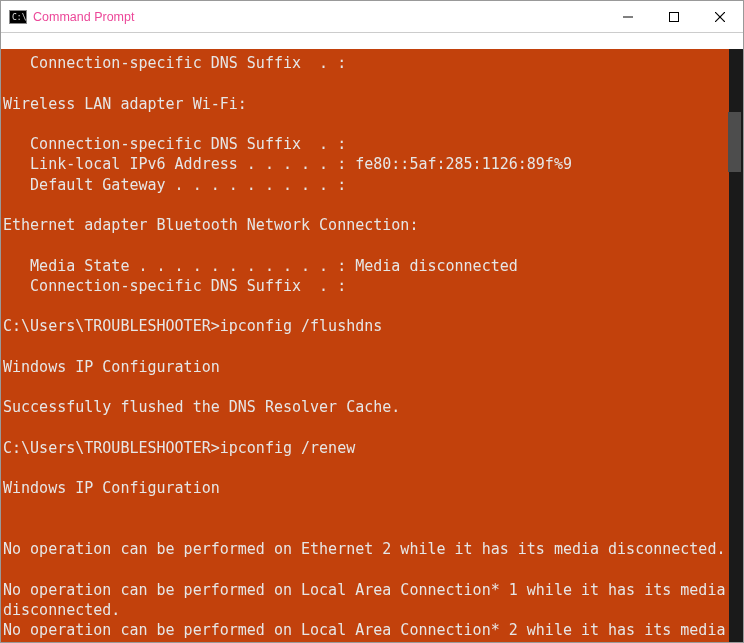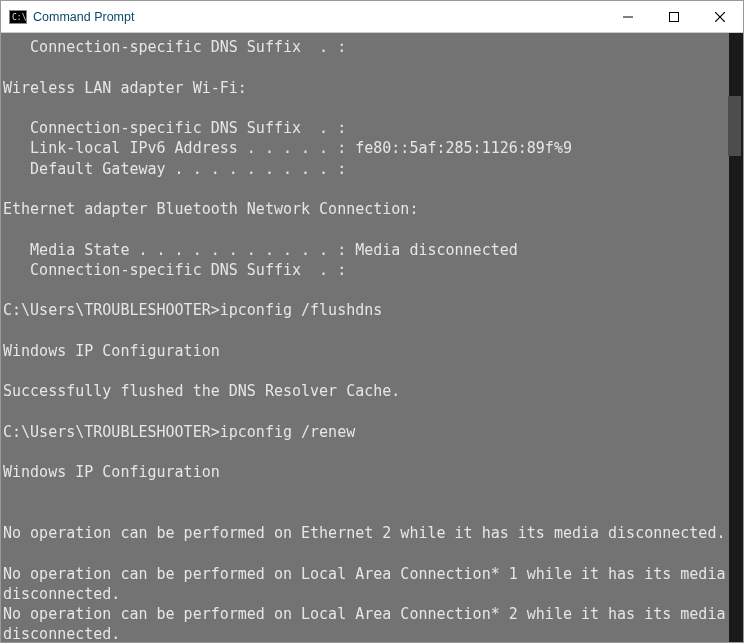--- a/index.html
+++ b/index.html
@@ -1,24 +1,24 @@
 <!DOCTYPE html>
 <html><head>
   <meta charset="utf-8">
   <style>
     * { margin: 0; padding: 0; box-sizing: border-box; }
     html, body { width: 744px; height: 643px; overflow: hidden; font-family: "Segoe UI", Tahoma, sans-serif; }
     .window { width: 744px; height: 643px; border: 1px solid #999; background: #fff; display: flex; flex-direction: column; }
     .titlebar { height: 32px; background: #fff; display: flex; align-items: center; border-bottom: 1px solid #ccc; }
     .titlebar-icon { width: 18px; height: 14px; margin: 0 6px 0 8px; display: inline-flex; align-items: center; justify-content: center; }
-    .titlebar-title { font-size: 12.5px; color: #0c4a6e; flex: 0 0 auto; }
+    .titlebar-title { font-size: 12.5px; color: #ec4899; flex: 0 0 auto; }
     .titlebar-spacer { flex: 1 1 auto; }
     .win-btn { width: 46px; height: 31px; display: flex; align-items: center; justify-content: center; background: transparent; border: none; cursor: pointer; }
     .win-btn svg { width: 10px; height: 10px; }
-    .client { flex: 1 1 auto; display: flex; background: #737373; overflow: hidden; }
+    .client { flex: 1 1 auto; display: flex; background: #c2410c; overflow: hidden; margin-top: 16px; }
     .terminal { flex: 1 1 auto; color: #e6e6e6; font-family: Consolas, "Lucida Console", monospace; font-size: 15px; line-height: 1.35; white-space: pre-wrap; word-break: break-word; padding: 4px 2px 2px 2px; overflow: hidden; }
     .scrollbar { width: 17px; background: #1a1a1a; position: relative; }
     .scrollbar-thumb { position: absolute; right: 2px; width: 13px; background: #4d4d4d; }
     .line { min-height: 1.35em; }
   </style>
 </head>
 <body>
 
 <div class="window">
   <div class="titlebar">

